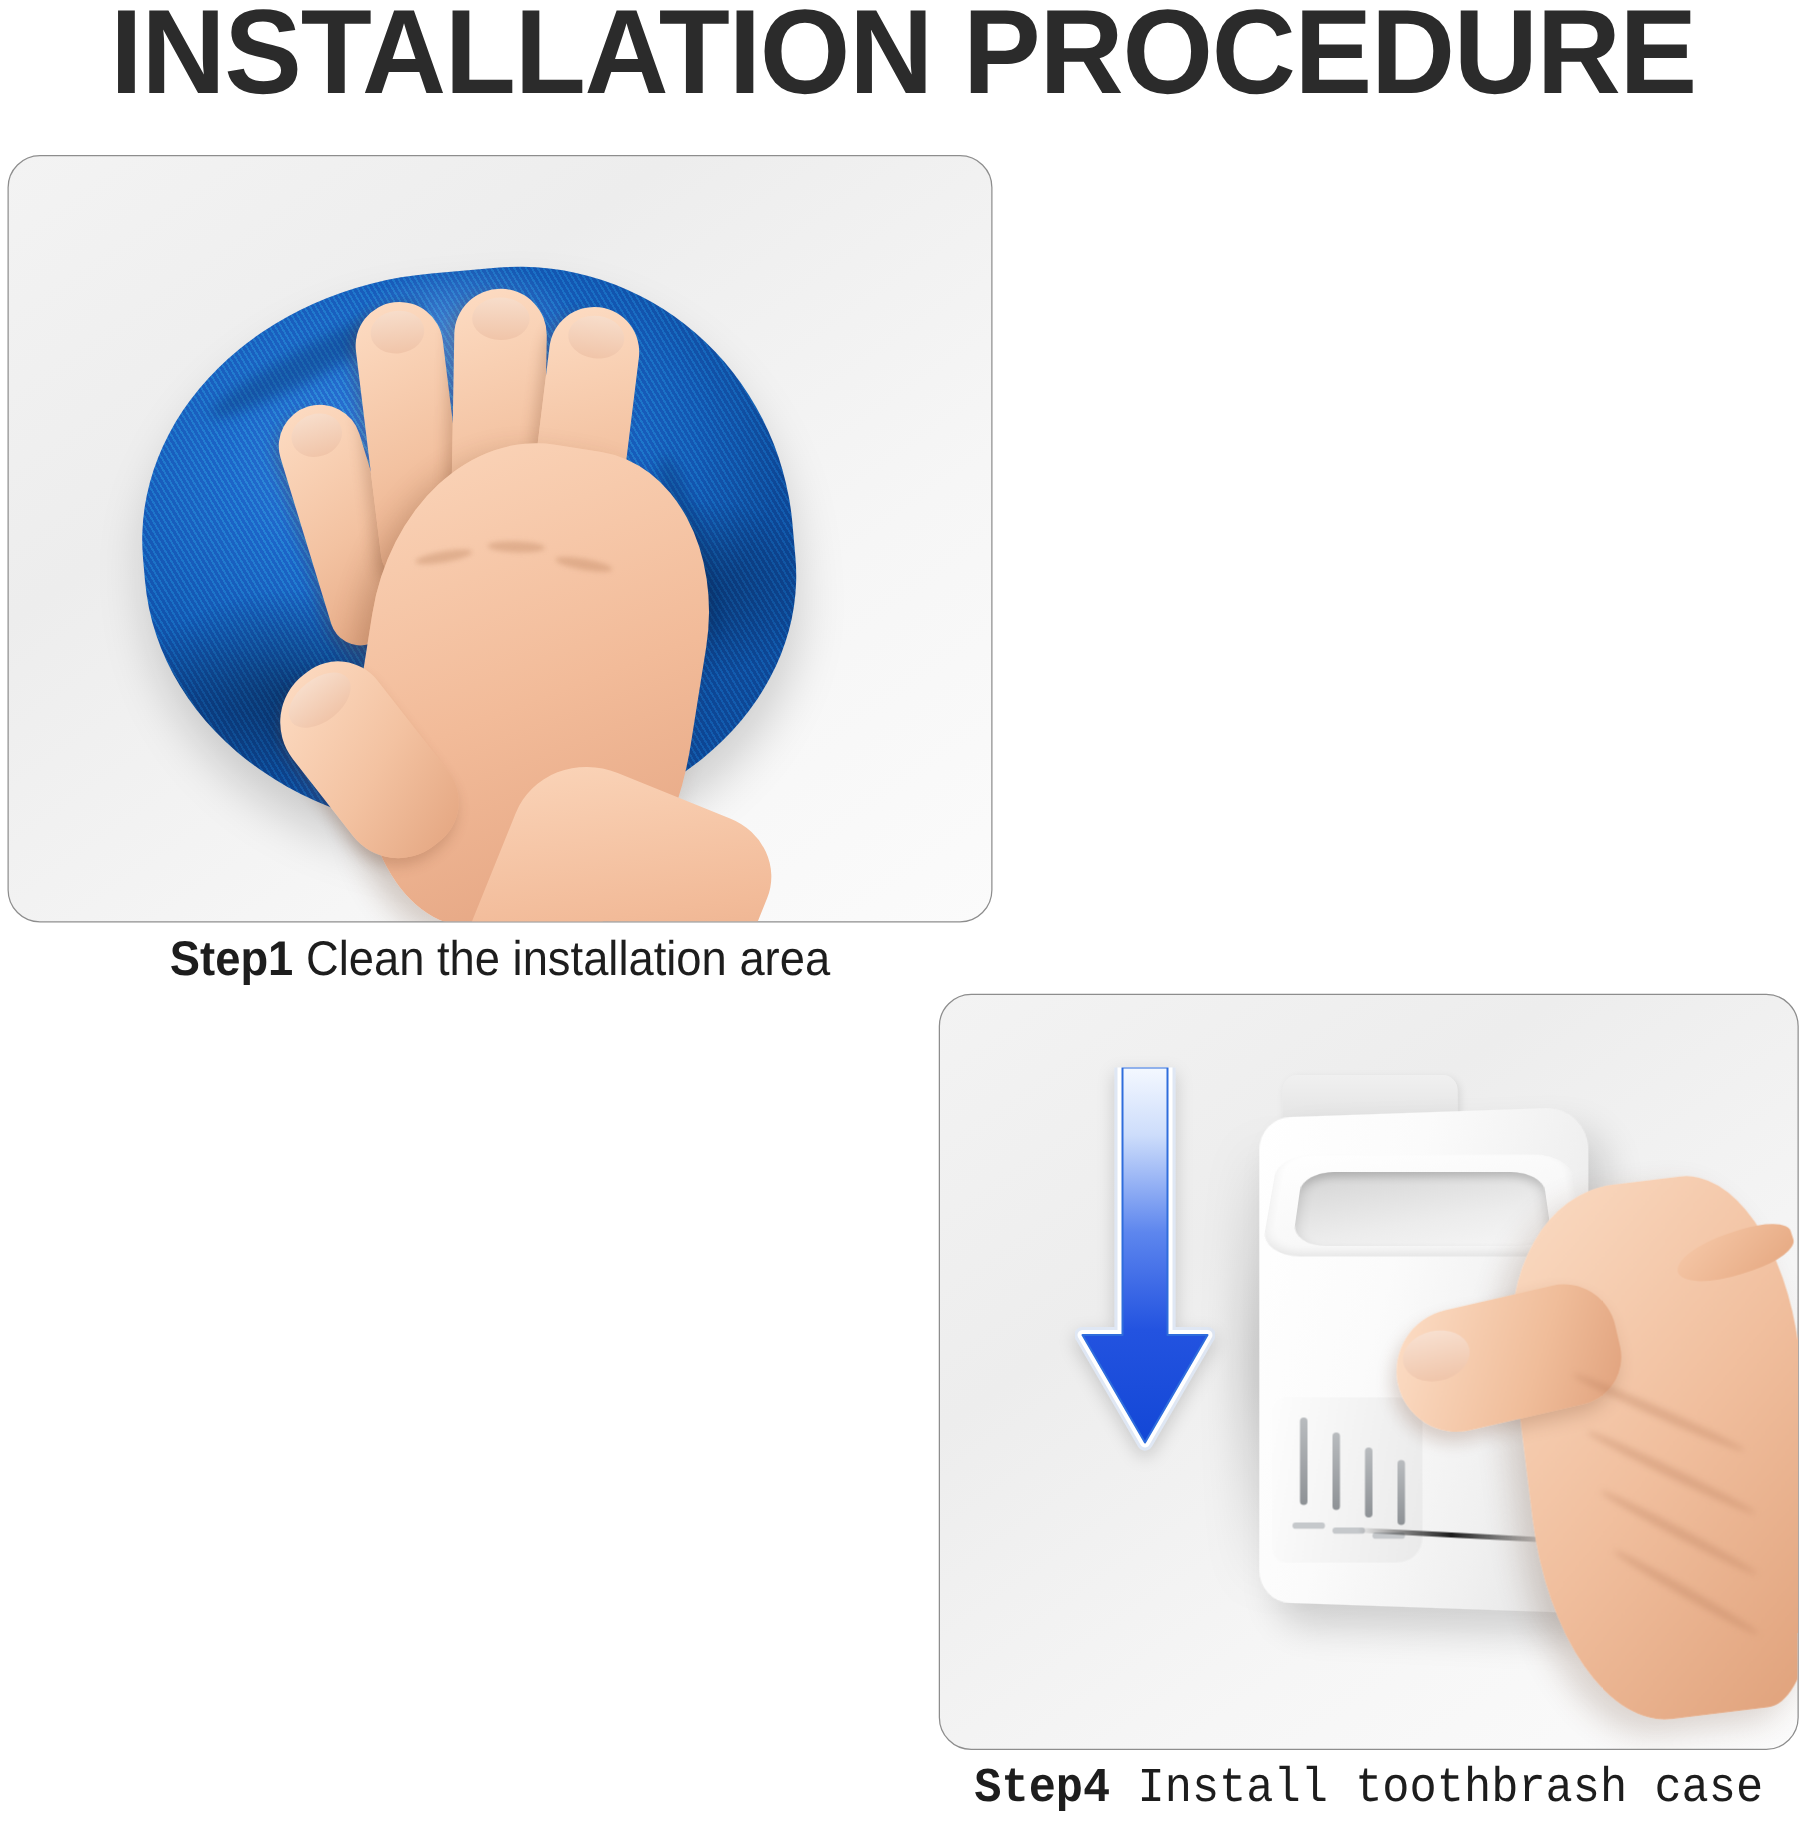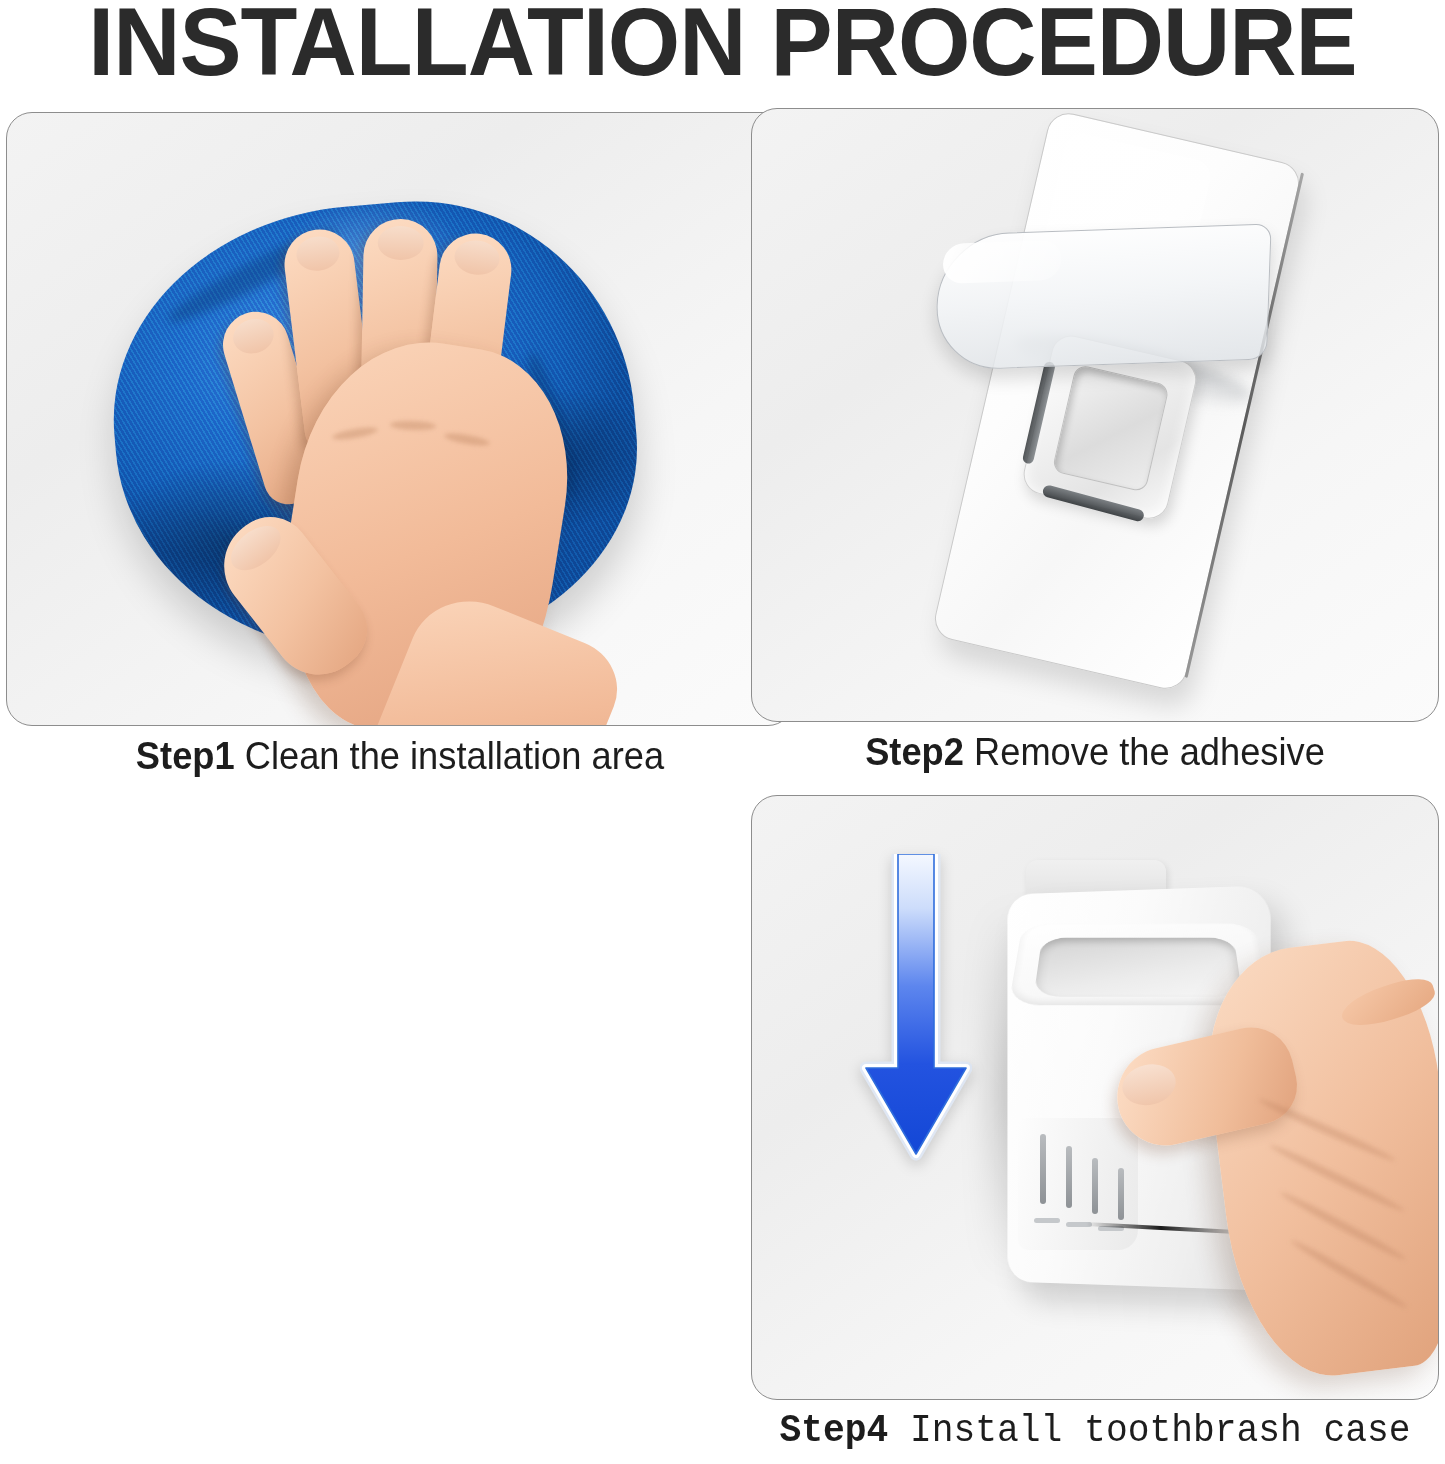--- a/index.html
+++ b/index.html
@@ -30,21 +30,21 @@
   }
 
   
   .grid{
     position:absolute;
     left:0; top:108px;
     width:1445px; height:1356px;
   }
 
   .cell{position:absolute;}
-  .cell.r1c1{left:6px;  top:4px;   width:788px; height:690px;}
+  .cell.r1c1{left:6px;  top:16px;   width:788px; height:690px;}
   .cell.r1c2{left:751px;top:0;   width:688px; height:690px;}
   .cell.r2c1{left:6px;  top:687px;width:688px;height:668px;}
   .cell.r2c2{left:751px;top:687px;width:688px;height:668px;font-family:Liberation Mono, monospace;}
 
   .panel{
     position:relative;
     width:100%;
     border:1.5px solid #8d8d8d;
     border-radius:26px;
     background:linear-gradient(145deg,#f3f3f3 0%,#ededed 32%,#f6f6f6 68%,#fbfbfb 100%);
@@ -374,41 +374,20 @@
         </div>
 
       </div>
     </div>
     <div class="caption">
       <span class="step">Step1 </span>
       <span class="txt">Clean the installation area</span>
     </div>
   </div>
 
-  <div class="cell r1c2">
-    <div class="panel">
-      <div class="s2-stage">
-        <div class="s2-sticker">
-          <div class="s2-body"></div>
-          <div class="s2-edge"></div>
-          <div class="s2-film-shadow"></div>
-          <div class="s2-boss">
-            <div class="s2-boss-in"></div>
-            <div class="s2-boss-dark"></div>
-            <div class="s2-boss-dark2"></div>
-          </div>
-          <div class="s2-film"></div>
-        </div>
-      </div>
-    </div>
-    <div class="caption">
-      <span class="step">Step2 </span>
-      <span class="txt">Remove the adhesive</span>
-    </div>
-  </div>
 
 
   <div class="cell r2c2">
     <div class="panel">
       <div class="s4-stage">
 
         <div class="s4-arrow">
           <svg class="ssvg" viewBox="0 0 112 370" preserveAspectRatio="none" aria-hidden="true">
             <defs>
               <linearGradient id="arrGrad" x1="0" y1="0" x2="0" y2="1">

